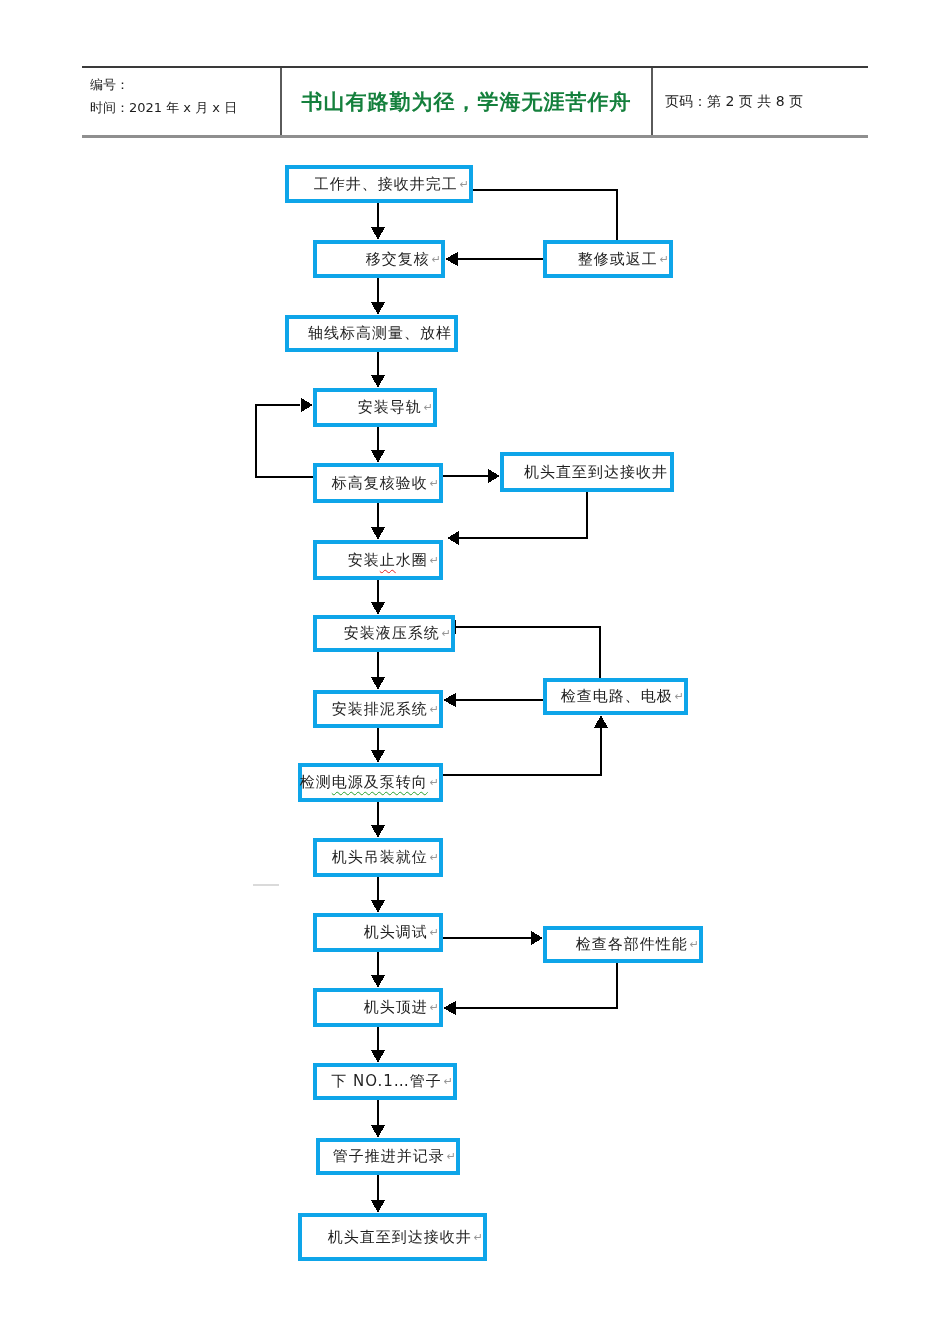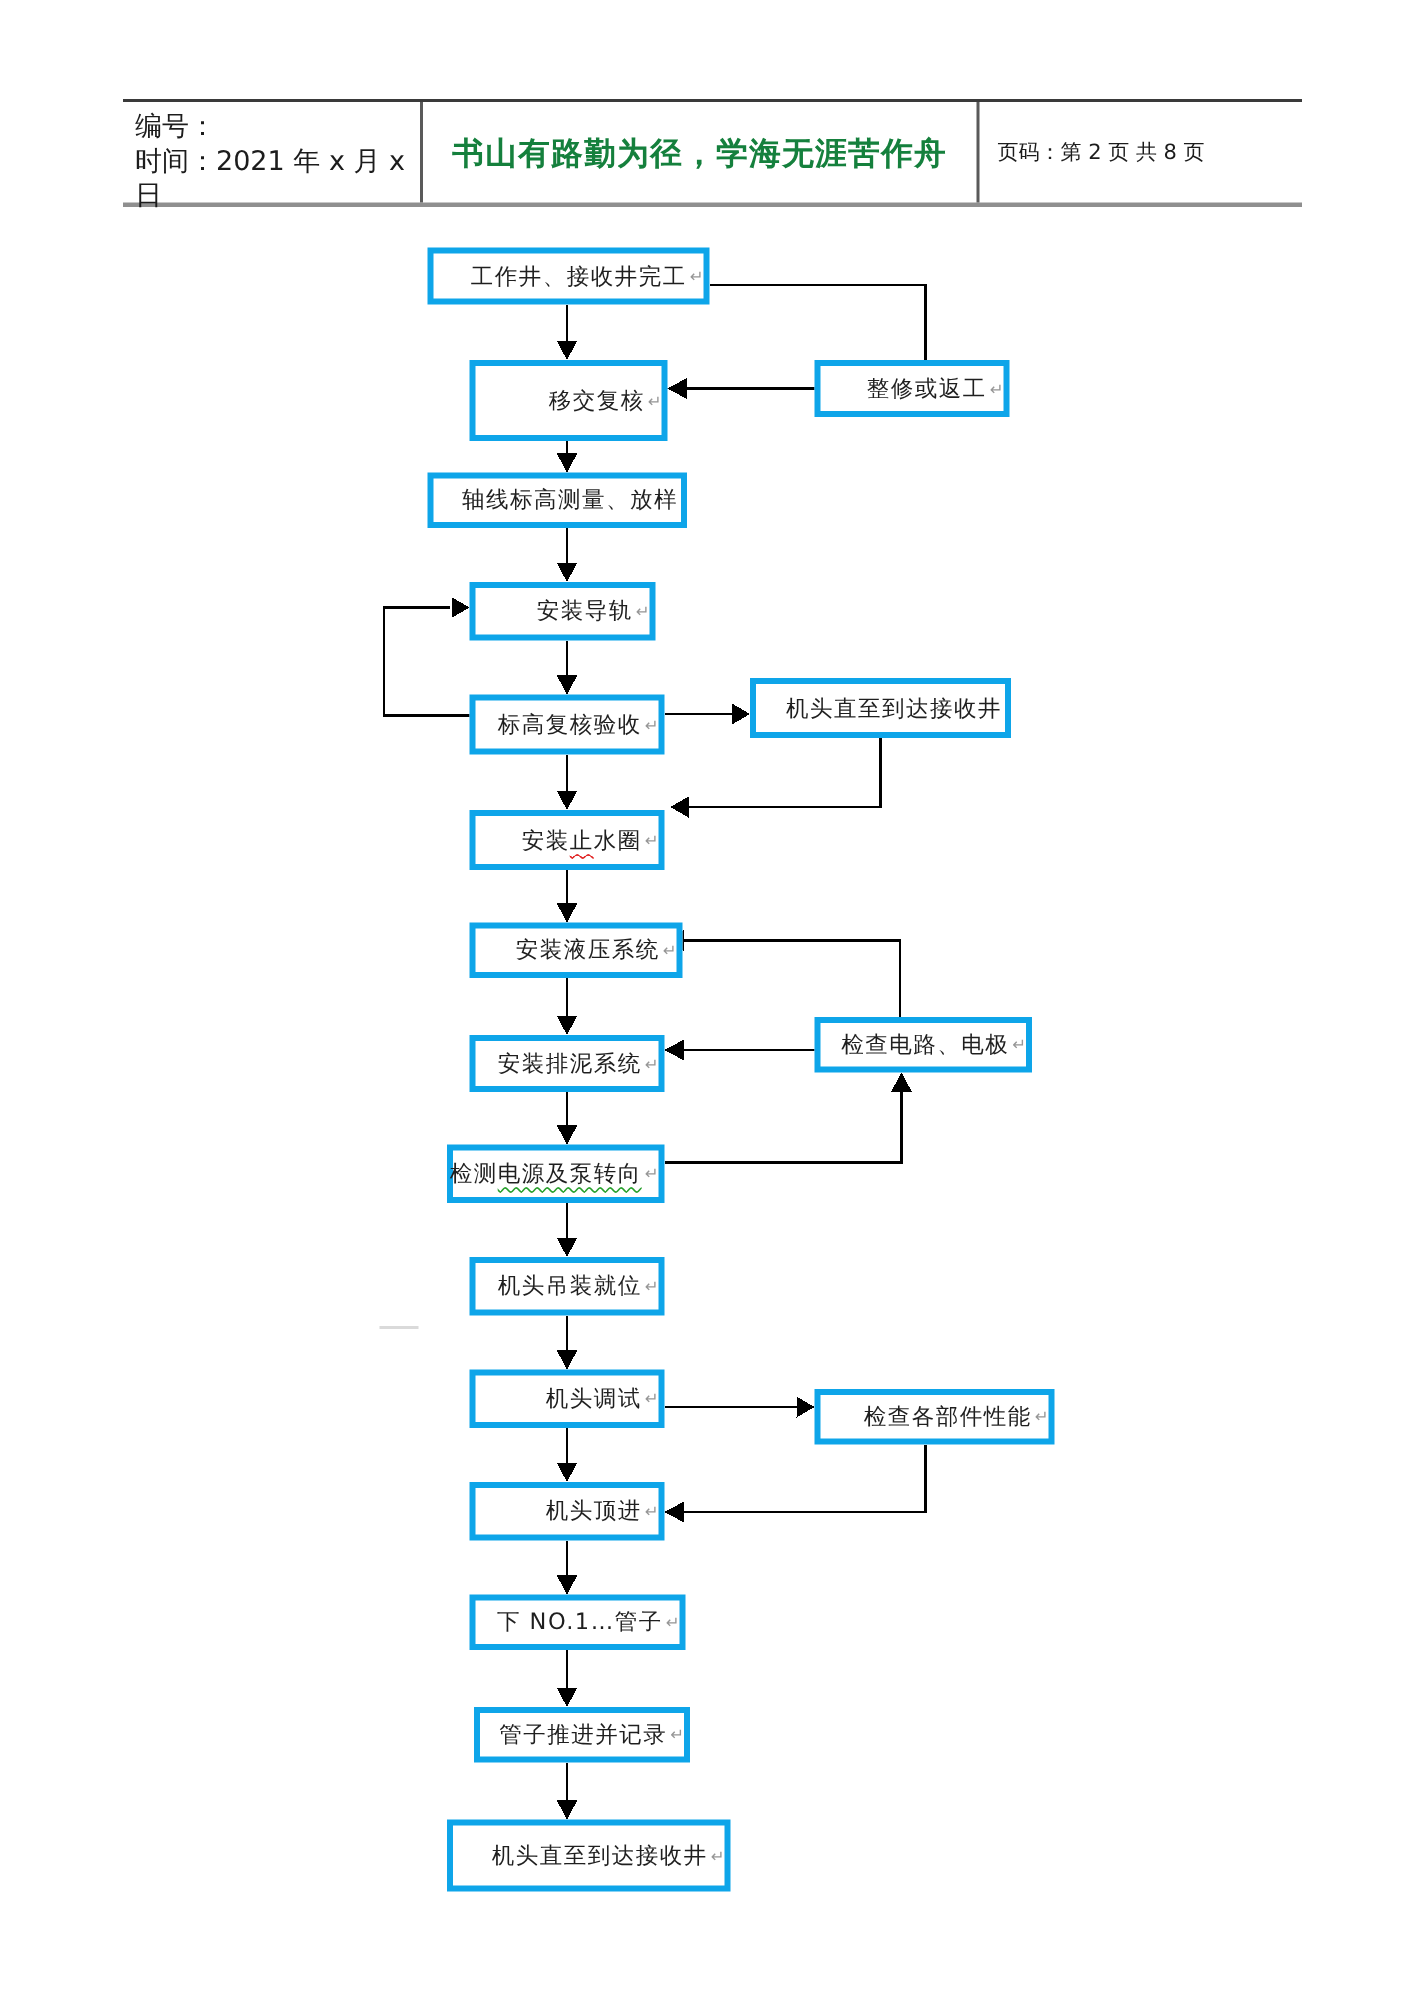--- a/index.html
+++ b/index.html
@@ -13,21 +13,21 @@
   }
   
   .hdr{
     position:absolute;left:82px;top:66px;width:786px;height:67px;
     border-top:2px solid #3a3a3a;
     border-bottom:3px solid #8f8f8f;
     display:flex;
     box-sizing:content-box;
   }
   .hc{box-sizing:border-box;}
-  .hc1{width:198px;padding:5px 0 0 8px;font-size:18px;line-height:23px;}
+  .hc1{width:198px;padding:5px 0 0 8px;font-size:13px;line-height:23px;}
   .hc2{width:373px;border-left:2px solid #5a5a5a;border-right:2px solid #5a5a5a;
        display:flex;align-items:center;justify-content:center;}
   .hc3{flex:1;display:flex;align-items:center;padding-left:12px;font-size:14px;}
   .motto{font-size:21px;font-weight:bold;color:#15803d;letter-spacing:1px;white-space:nowrap;}
   
   .connectors{position:absolute;left:0;top:0;}
   .node{
     position:absolute;box-sizing:border-box;
     border:4px solid #0ea5e9;background:#ffffff;
     display:flex;align-items:center;justify-content:flex-end;
@@ -130,21 +130,21 @@
       <polyline points="617,963 617,1008 456,1008" fill="none"></polyline>
         <polygon points="456,1001 456,1015 443,1008" stroke="none"></polygon>
     </g>
   </svg>
 
   <div class="node" style="left:285px;top:165px;width:188px;height:38px">
     <span>工作井、接收井完工</span>
       <span class="pmark">↵</span>
   </div>
 
-  <div class="node" style="left:313px;top:240px;width:132px;height:54px">
+  <div class="node" style="left:313px;top:240px;width:132px;height:38px">
     <span>移交复核</span>
       <span class="pmark">↵</span>
   </div>
 
   <div class="node" style="left:543px;top:240px;width:130px;height:38px">
     <span>整修或返工</span>
       <span class="pmark">↵</span>
   </div>
 
   <div class="node" style="left:285px;top:315px;width:173px;height:37px">

